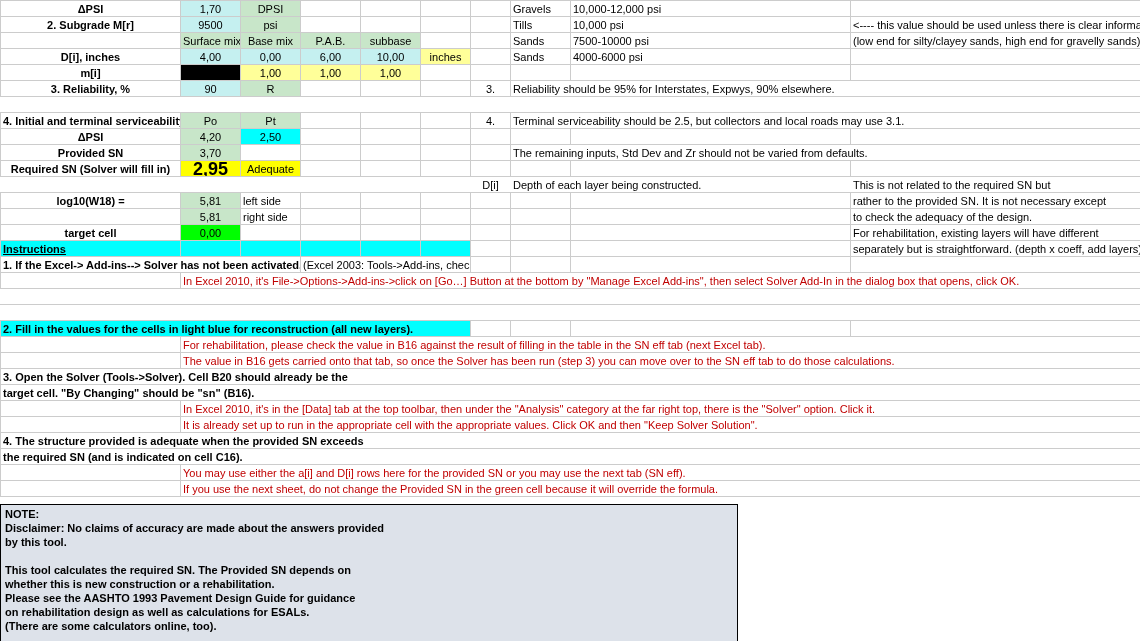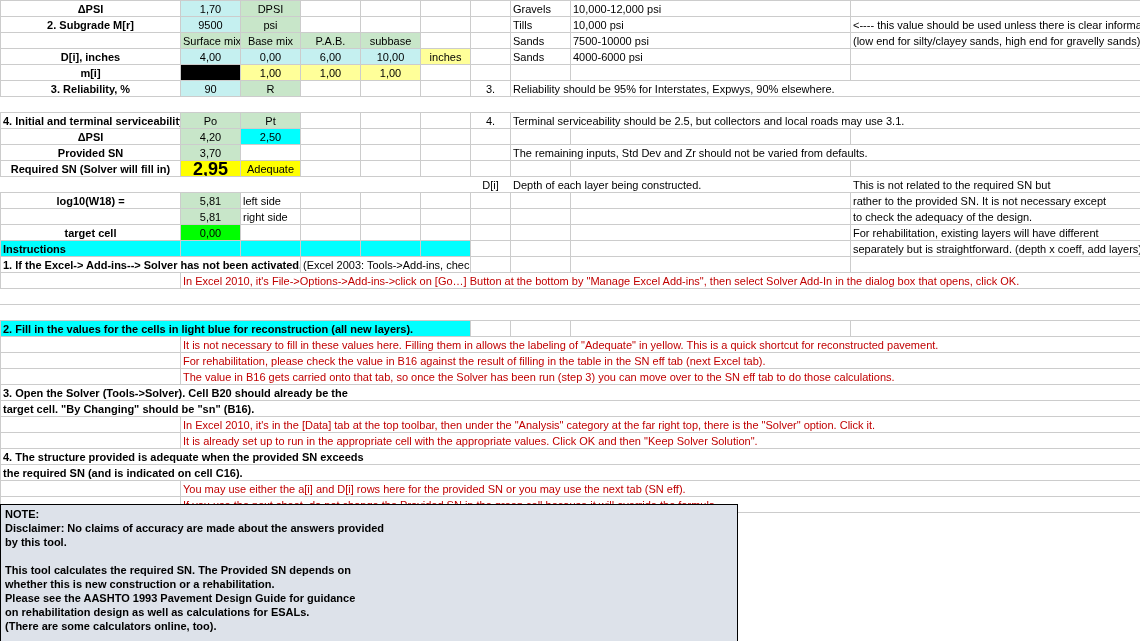--- a/index.html
+++ b/index.html
@@ -218,21 +218,21 @@
           <td></td>
           <td></td>
           <td></td>
           <td></td>
           <td></td>
           <td></td>
  <td class="wrap">For rehabilitation, existing layers will have different</td>
 </tr>
 
 <tr>
- <td class="b bg-cy" style="">Instructions</td>
+ <td class="b bg-cy" style="text-decoration:underline">Instructions</td>
  <td class="bg-cy"></td>
           <td class="bg-cy"></td>
           <td class="bg-cy"></td>
           <td class="bg-cy"></td>
           <td class="bg-cy"></td>
  <td></td>
           <td></td>
           <td></td>
  <td class="wrap">separately but is straightforward. (depth x coeff, add layers).</td>
 </tr>
@@ -258,24 +258,20 @@
 
 <tr>
  <td colspan="6" class="b bg-cy">2.  Fill in the values for the cells in light blue for reconstruction (all new layers).</td>
  <td></td>
           <td></td>
           <td></td>
           <td></td>
 </tr>
 <tr>
           <td></td>
-          <td colspan="9" class="red wrap">It is not necessary to fill in these values here.  Filling them in allows the labeling of "Adequate" in yellow.  This is  a quick shortcut for reconstructed pavement.</td>
-        </tr>
-<tr>
-          <td></td>
           <td colspan="9" class="red wrap">For rehabilitation, please check the value in B16 against the result of filling in the table in the SN eff tab (next Excel tab).</td>
         </tr>
 <tr>
           <td></td>
           <td colspan="9" class="red wrap">The value in B16 gets carried onto that tab, so once the Solver has been run (step 3) you can move over to the SN eff tab to do those calculations.</td>
         </tr>
 
 <tr>
           <td colspan="10" class="b">3.  Open the Solver (Tools-&gt;Solver).  Cell B20 should already be the</td>
         </tr>

